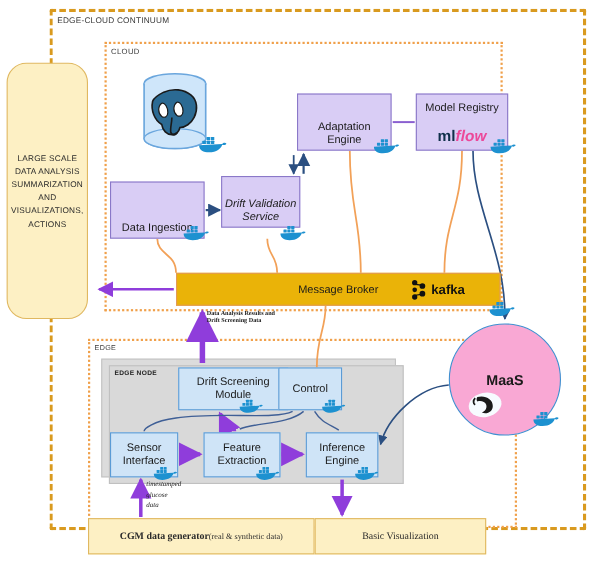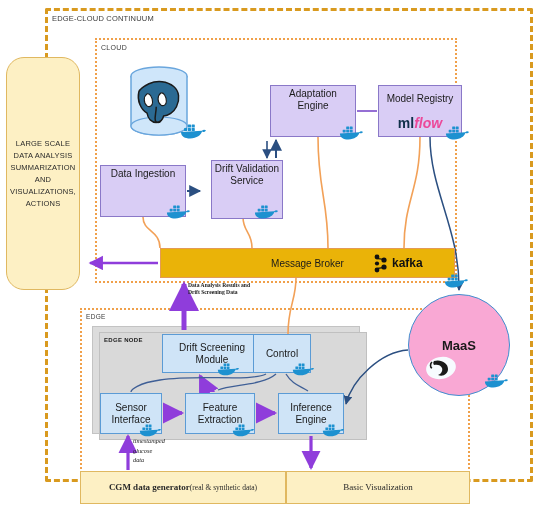--- a/index.html
+++ b/index.html
@@ -22,58 +22,58 @@
 
   #edge-node{left:92px;top:326px;width:268px;height:108px;
       background:#dcdcdc;border:1px solid #c3c3c3;}
   #edge-node2{left:99px;top:332px;width:268px;height:108px;
       background:#d9d9d9;border:1px solid #c0c0c0;}
   #edge-node-label{left:104px;top:337px;font-size:6px;font-weight:bold;
       letter-spacing:.3px;color:#222;}
 
   
   .pbox{background:#d9cdf5;border:1.3px solid #8a78c8;
-      display:flex;align-items:flex-start;justify-content:center;text-align:center;
+      display:flex;align-items:flex-end;justify-content:center;text-align:center;
       font-size:10px;line-height:12px;color:#1a1a1a;padding:2px;}
   .bbox{background:#cfe4f7;border:1.3px solid #5b9bd5;
       display:flex;align-items:center;justify-content:center;text-align:center;
       font-size:10px;line-height:12px;color:#1a1a1a;padding:2px;}
   .ybox{background:#fdf0c4;border:1.3px solid #e0b860;
       display:flex;align-items:center;justify-content:center;text-align:center;
       font-size:8px;line-height:13px;color:#2a2a2a;padding:3px;}
   .obox{background:#eab308;border:1.3px solid #e39b55;
       display:flex;align-items:center;justify-content:center;
       font-size:10px;color:#1a1a1a;}
 
   
   #left-panel{left:6px;top:57px;width:74px;height:233px;border-radius:18px;}
   #left-panel .inner{font-size:7.5px;line-height:12px;letter-spacing:.2px;}
 
   #db-icon{left:120px;top:62px;width:78px;height:82px;}
   #adaptation{left:270px;top:85px;width:86px;height:52px;}
   #registry{left:378px;top:85px;width:84px;height:52px;}
   #ingestion{left:100px;top:165px;width:86px;height:52px;}
-  #drift-val{left:211px;top:160px;width:72px;height:59px;}
+  #drift-val{left:201px;top:160px;width:72px;height:47px;font-style:italic;}
   #broker{left:160px;top:248px;width:295px;height:30px;}
 
   #maas{left:408px;top:294px;width:102px;height:102px;border-radius:50%;
       background:#f9a8d4;border:1.8px solid #3f8fd0;
       display:flex;align-items:center;justify-content:center;
       font-size:13px;font-weight:bold;color:#1a1a1a;}
 
   #dsm{left:162px;top:334px;width:100px;height:39px;}
   #control{left:253px;top:334px;width:58px;height:39px;}
   #sensor{left:100px;top:393px;width:62px;height:41px;}
   #feature{left:185px;top:393px;width:70px;height:41px;}
   #inference{left:278px;top:393px;width:66px;height:41px;}
 
   #cgm{left:80px;top:471px;width:206px;height:33px;}
   #cgm .l1{font-weight:bold;font-size:9px;font-family:"Liberation Serif",serif;}
   #cgm .l2{font-size:7.5px;font-family:"Liberation Serif",serif;}
-  #basicviz{left:286px;top:471px;width:184px;height:33px;
+  #basicviz{left:286px;top:471px;width:156px;height:33px;
       font-size:9px;font-family:"Liberation Serif",serif;}
 
   
   #broker-note{left:188px;top:282px;width:72px;font-size:5.6px;line-height:7px;
       font-family:"Liberation Serif",serif;font-weight:bold;color:#1a1a1a;}
   #glucose-note{left:133px;top:436px;width:60px;font-size:6.3px;line-height:9.5px;
       font-style:italic;font-family:"Liberation Serif",serif;color:#222;}
 
   
   #wires{position:absolute;left:0;top:0;width:550px;height:510px;

